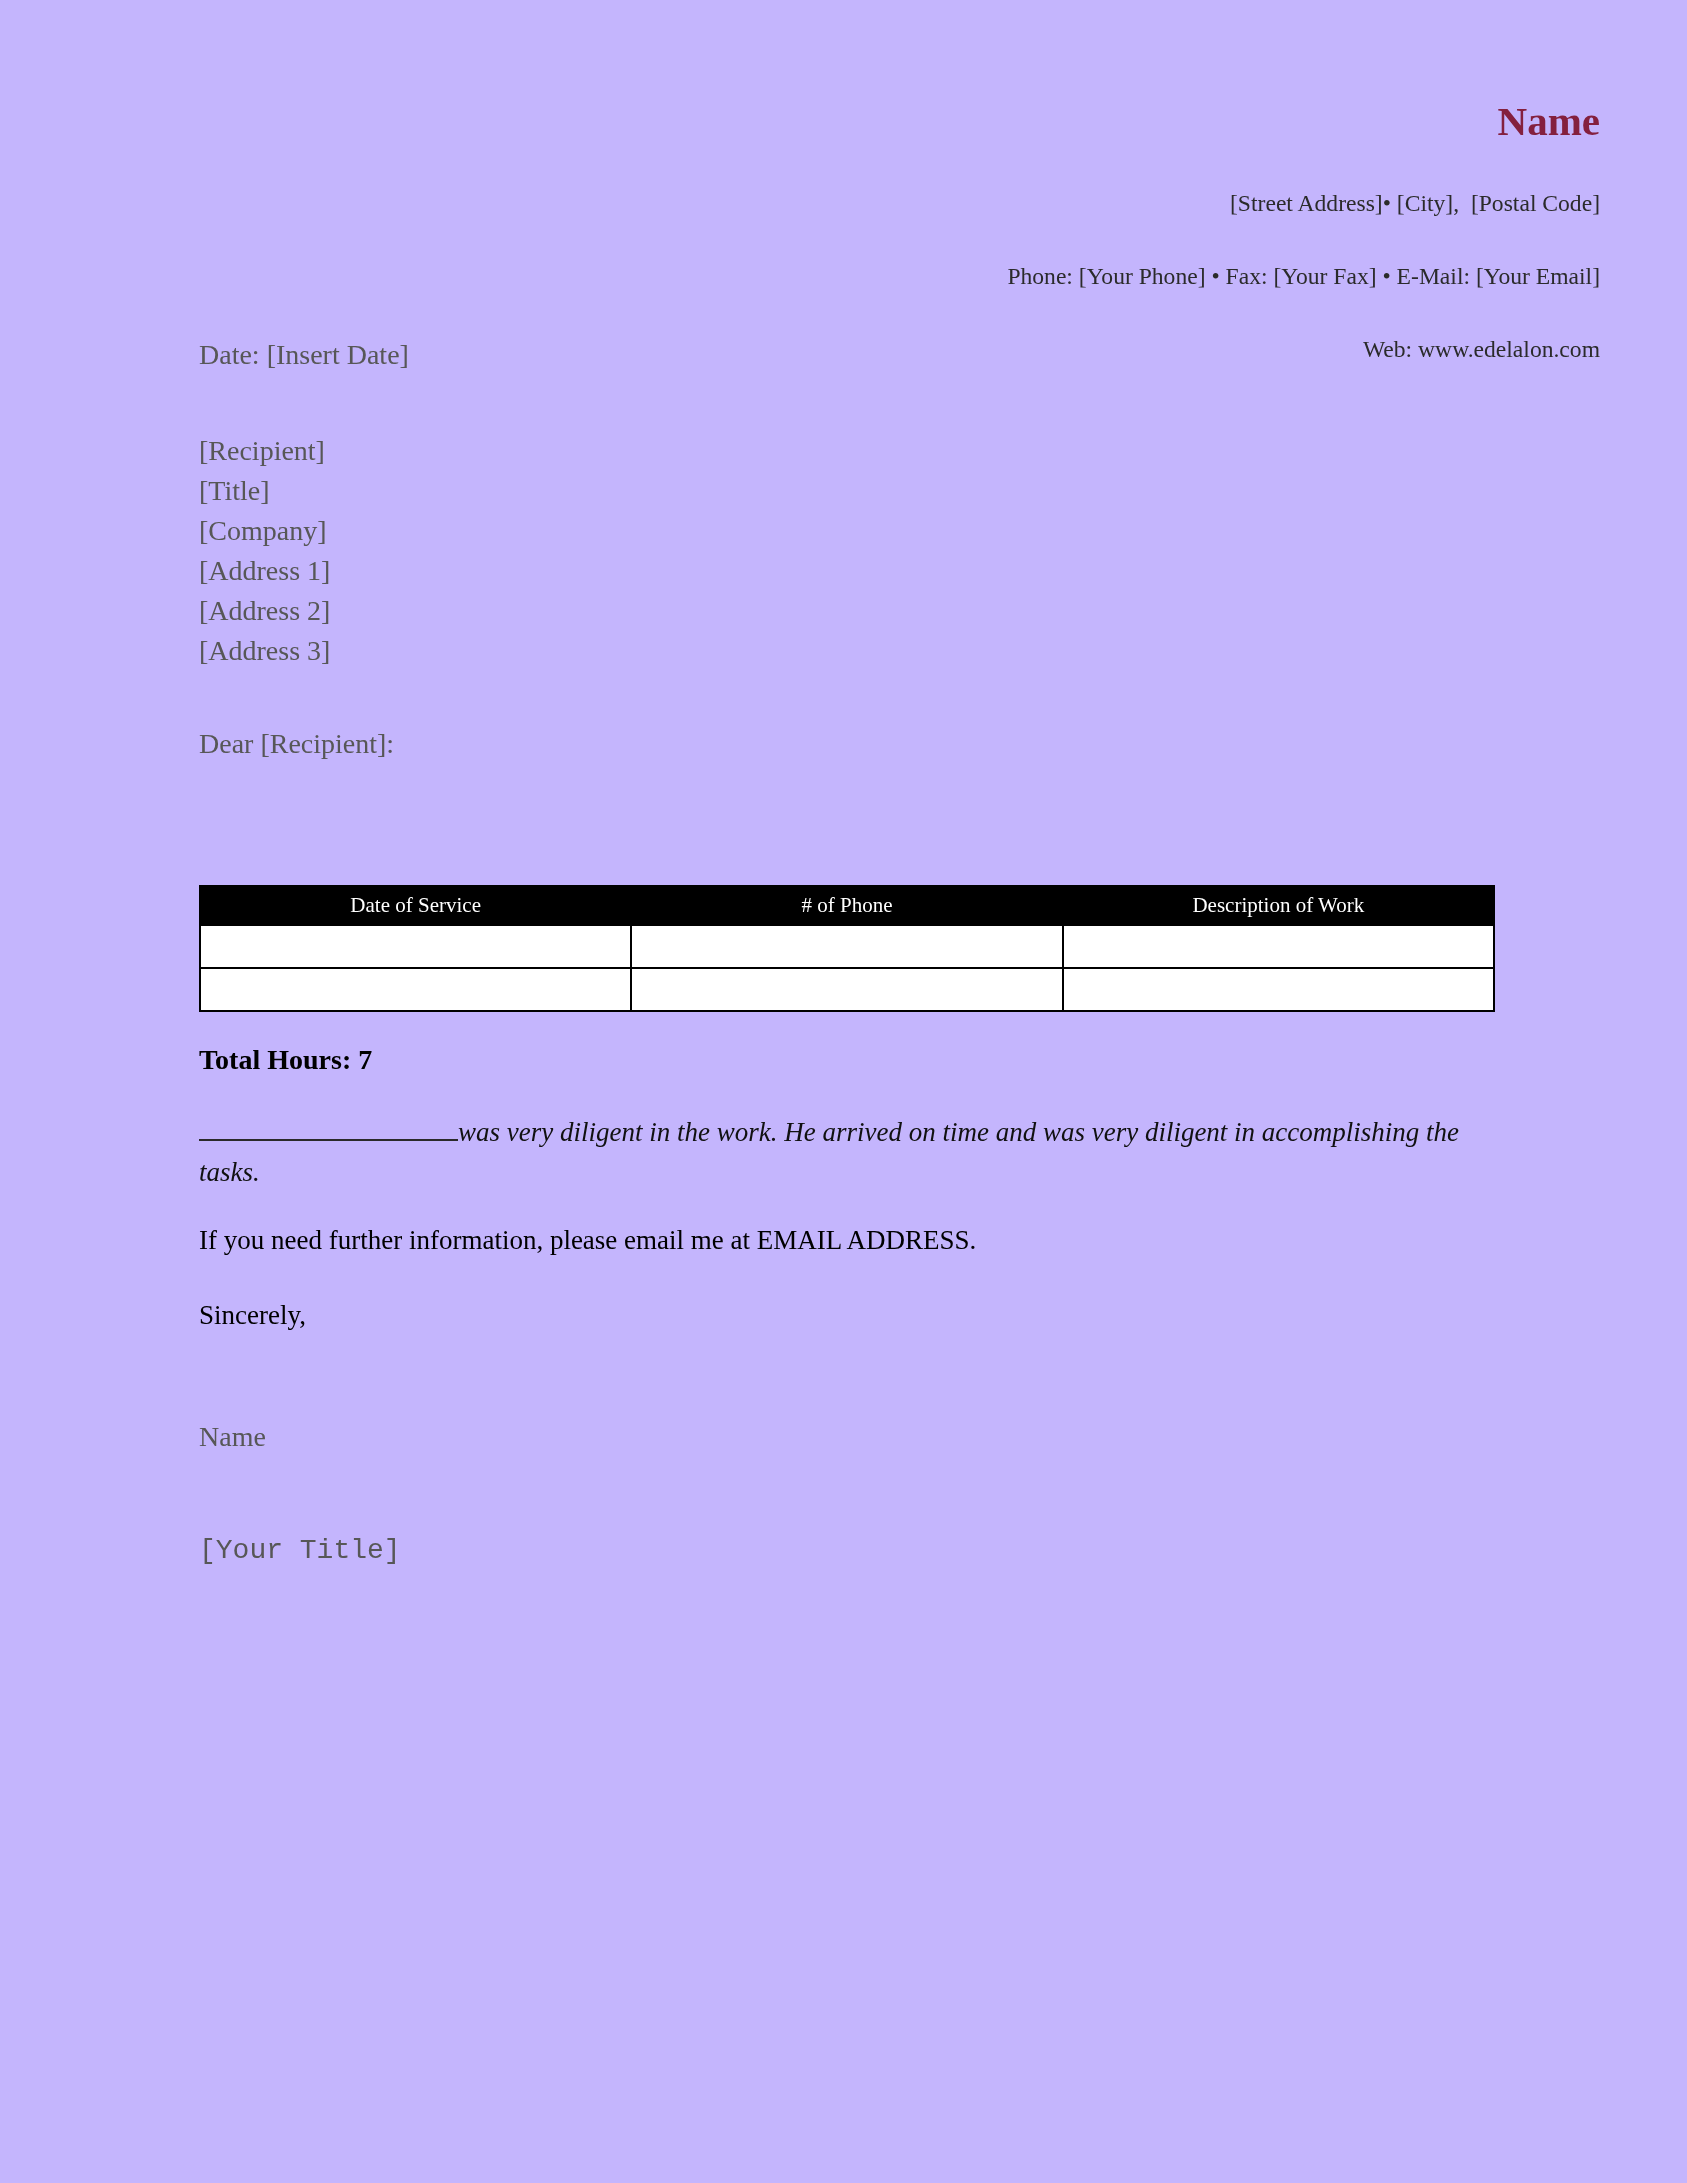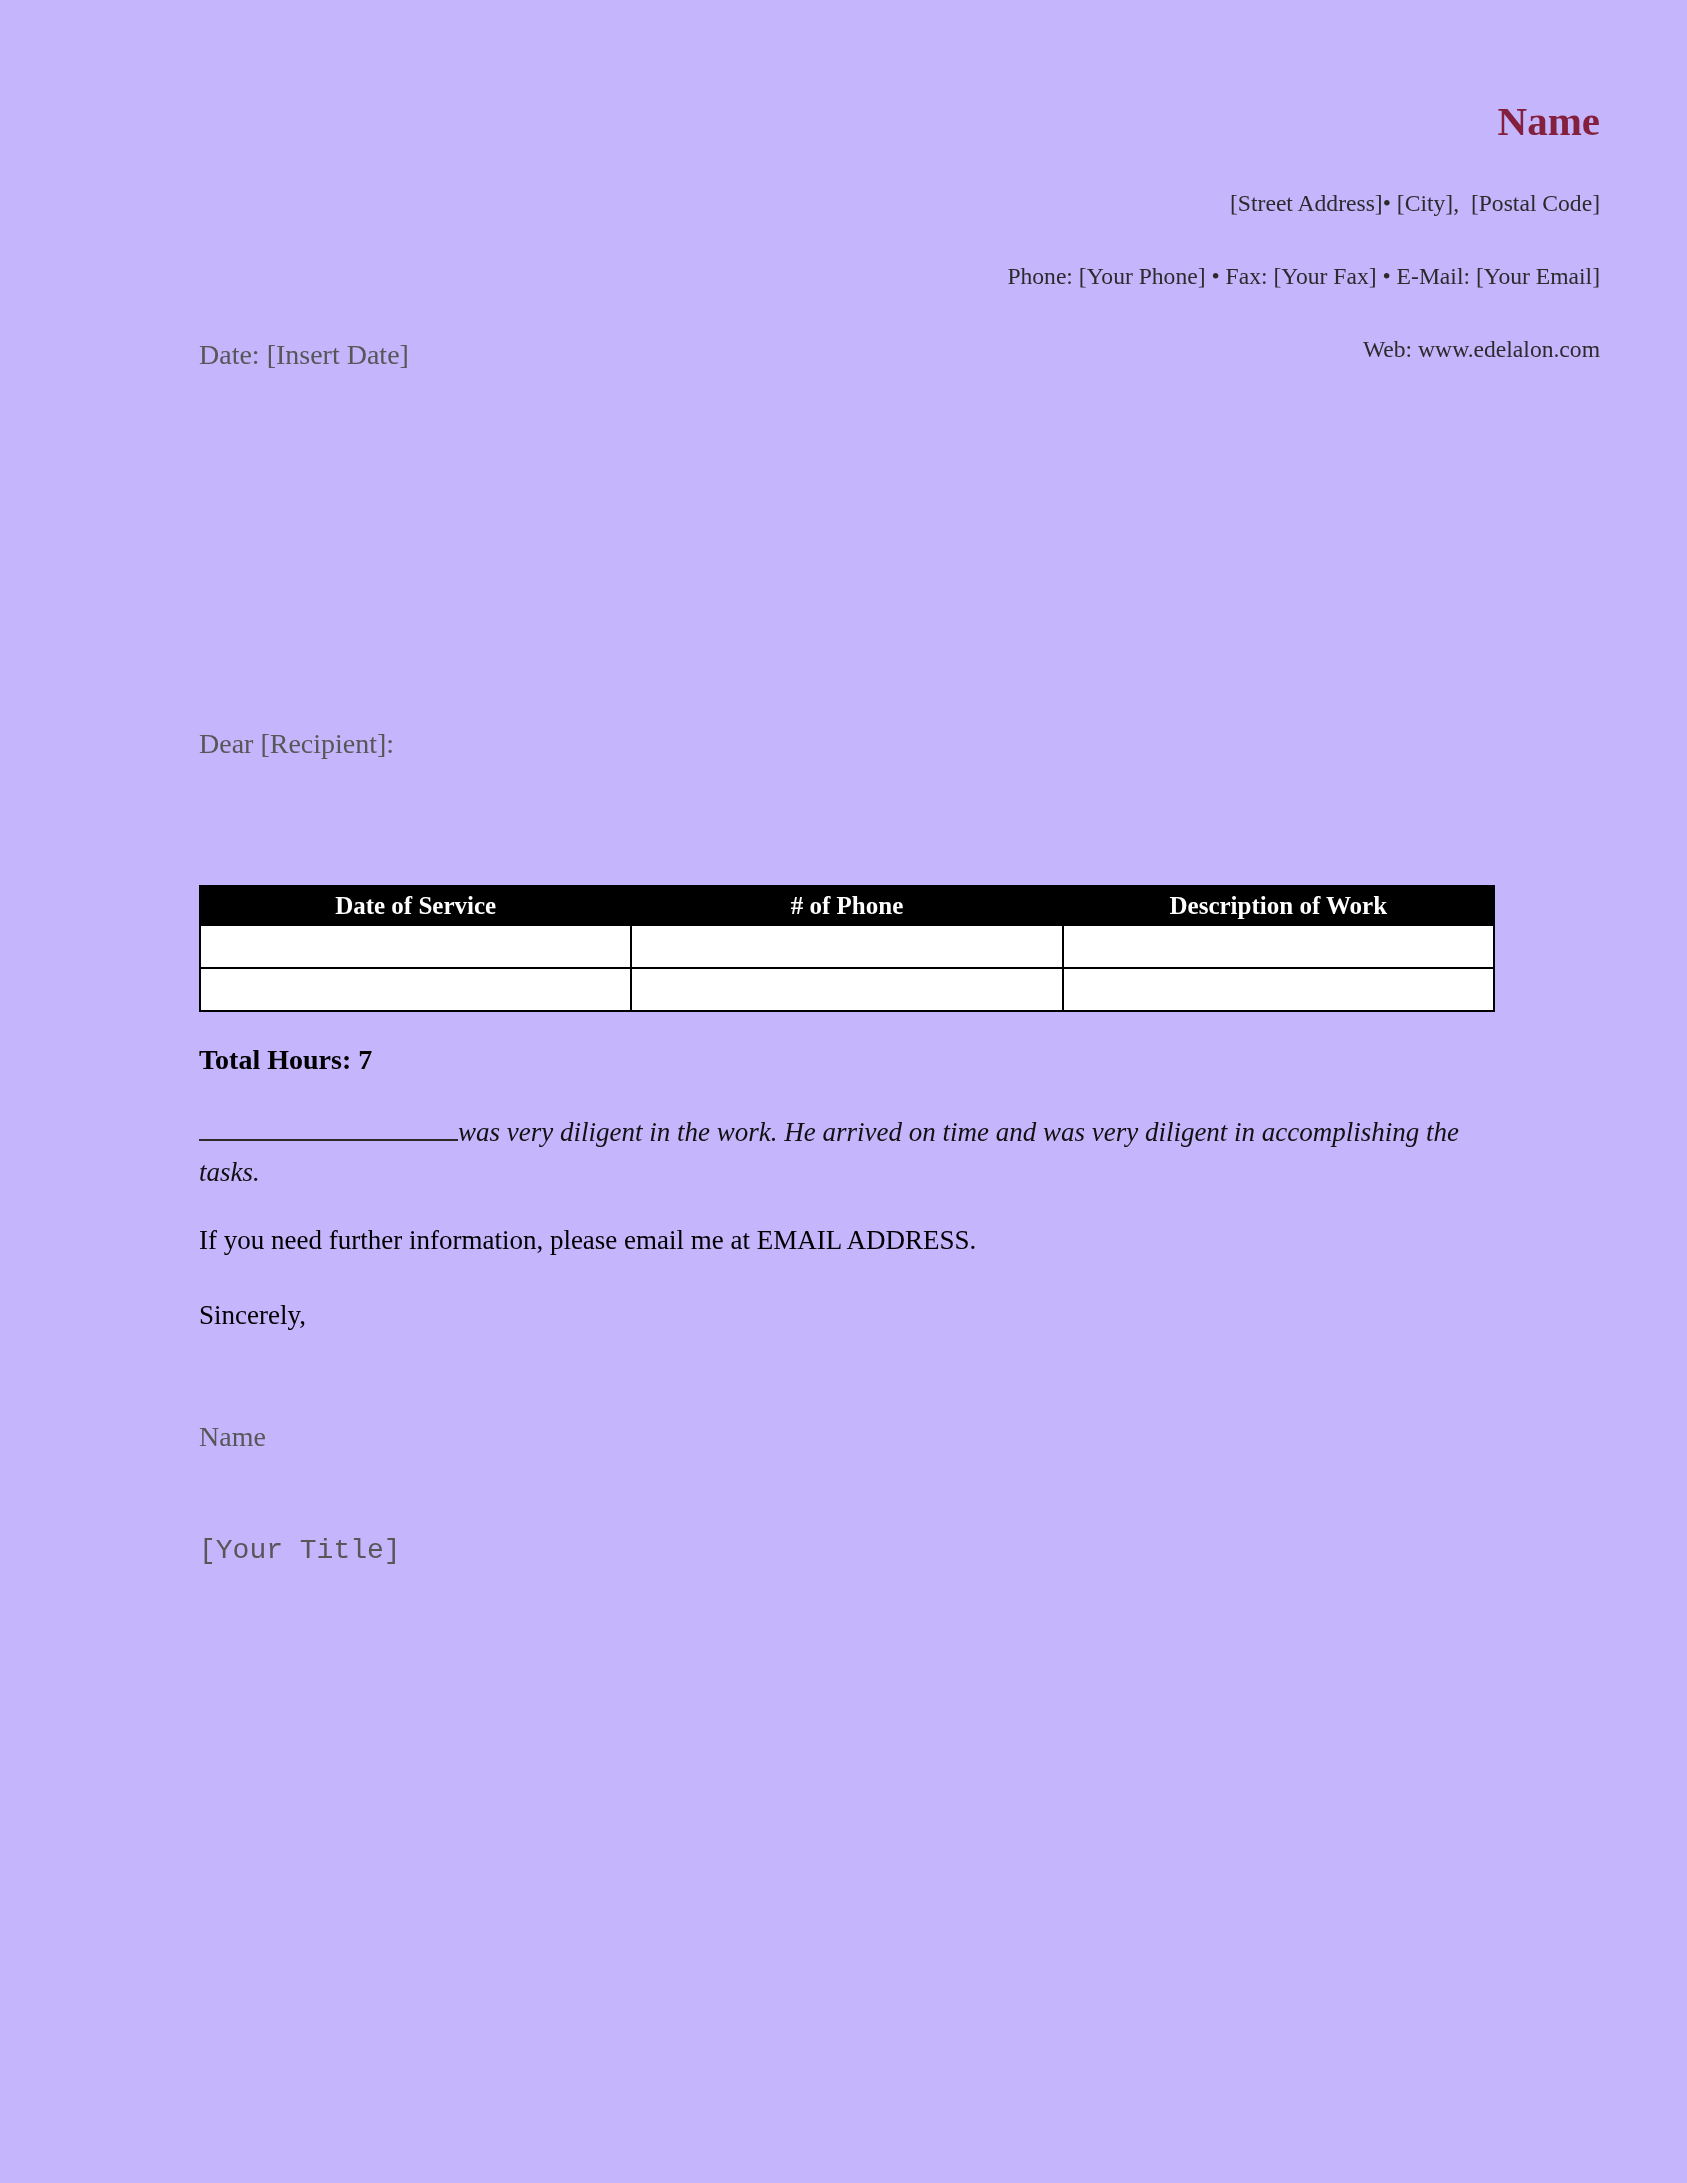--- a/index.html
+++ b/index.html
@@ -46,22 +46,22 @@
 
   .service-table-wrap { top: 885px; width: 1296px; }
   table.service-table {
     width: 100%;
     border-collapse: collapse;
     border: 2.6px solid #000;
   }
   table.service-table th {
     background: #000000;
     color: #ffffff;
-    font-weight: bold;
-    font-size: 25px;
+    font-weight: normal;
+    font-size: 21px;
     height: 35px;
     border: 2.6px solid #000;
     text-align: center;
     vertical-align: middle;
     width: 33.33%;
   }
   table.service-table td {
     height: 39px;
     border: 2.6px solid #000;
     background: #ffffff;
@@ -96,20 +96,28 @@
 
   <div class="letterhead">
     <div class="letterhead-title">Name</div>
     <div class="contact-line">[Street Address]• [City],  [Postal Code]</div>
     <div class="contact-line">Phone: [Your Phone] • Fax: [Your Fax] • E-Mail: [Your Email]</div>
     <div class="contact-line">Web: www.edelalon.com</div>
   </div>
 
   <div class="abs date-line muted">Date: [Insert Date]</div>
 
+  <div class="abs recipient-block muted">
+    <div>[Recipient]</div>
+    <div>[Title]</div>
+    <div>[Company]</div>
+    <div>[Address 1]</div>
+    <div>[Address 2]</div>
+    <div>[Address 3]</div>
+  </div>
 
   <div class="abs salutation muted">Dear [Recipient]:</div>
 
 
   <div class="abs service-table-wrap">
     <table class="service-table">
       <thead>
         <tr>
           <th>Date of Service</th>
           <th># of Phone</th>

